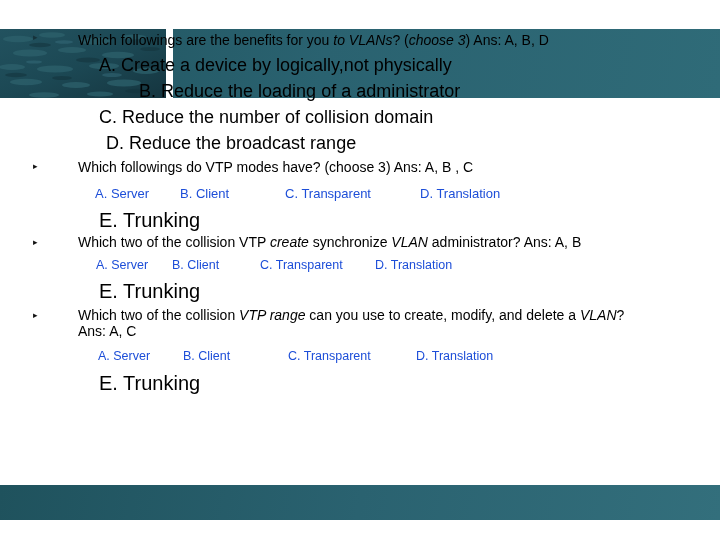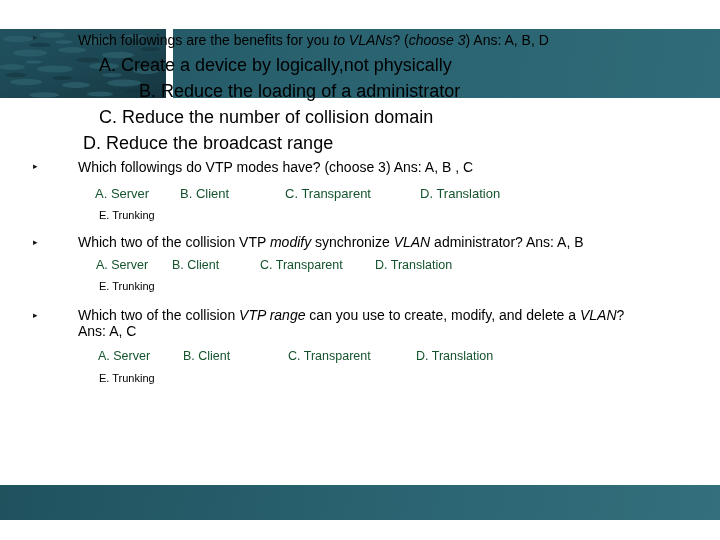--- a/index.html
+++ b/index.html
@@ -98,29 +98,29 @@
     font-size: 18px;
     color: #000000;
     white-space: nowrap;
     line-height: 16px;
   }
 
   .opt-row {
     position: absolute;
     left: 95px;
     font-size: 13px;
-    color: #14532d;
+    color: #1d4ed8;
     white-space: nowrap;
   }
   .opt-row span { display: inline-block; }
 
   .trunk {
     position: absolute;
     left: 99px;
-    font-size: 11px;
+    font-size: 20px;
     color: #000000;
     white-space: nowrap;
   }
 
   i { font-style: italic; }
 </style>
 </head>
 <body>
 
 <div class="banner-top"></div>
@@ -176,39 +176,39 @@
 
   <div class="qblock">
     <div class="bullet on-dark" style="top:33px;">▸</div>
     <div class="qtext" style="top:33px;">
       <span>Which followings are the benefits for you </span><i>to VLANs</i><span>? (</span><i>choose 3</i><span>)  Ans: A, B, D</span>
     </div>
 
     <div class="opt" style="left:99px; top:57px;">A. Create a device by logically,not physically</div>
     <div class="opt" style="left:99px; top:83px;margin-left:40px;">B. Reduce the loading of a administrator</div>
     <div class="opt" style="left:99px; top:109px;">C. Reduce the number of collision domain</div>
-    <div class="opt" style="left:83px; top:135px;text-align:center;">D. Reduce the broadcast range</div>
+    <div class="opt" style="left:106px; top:135px;text-align:center;">D. Reduce the broadcast range</div>
   </div>
 
   <div class="qblock">
     <div class="bullet" style="top:162px;">▸</div>
     <div class="qtext" style="top:160px;">
       <span>Which followings do VTP modes have? (choose 3) Ans: A, B , C</span>
     </div>
 
     <div class="opt-row" style="top:186px;">
       <span style="width:85px;">A. Server</span><span style="width:105px;">B. Client</span><span style="width:135px;">C. Transparent</span><span>D. Translation</span>
     </div>
     <div class="trunk" style="top:209px;">E. Trunking</div>
   </div>
 
   <div class="qblock">
     <div class="bullet" style="top:238px;">▸</div>
     <div class="qtext" style="top:235px;">
-      <span>Which two of the collision VTP </span><i>modify</i><span> synchronize </span><i>VLAN</i><span> administrator?  Ans: A, B</span>
+      <span>Which two of the collision VTP </span><i>create</i><span> synchronize </span><i>VLAN</i><span> administrator?  Ans: A, B</span>
     </div>
 
     <div class="opt-row" style="left:96px; top:258px; font-size:12.5px;">
       <span style="width:76px;">A. Server</span><span style="width:88px;">B. Client</span><span style="width:115px;">C. Transparent</span><span>D. Translation</span>
     </div>
     <div class="trunk" style="top:280px;">E. Trunking</div>
   </div>
 
   <div class="qblock">
     <div class="bullet" style="top:311px;">▸</div>

